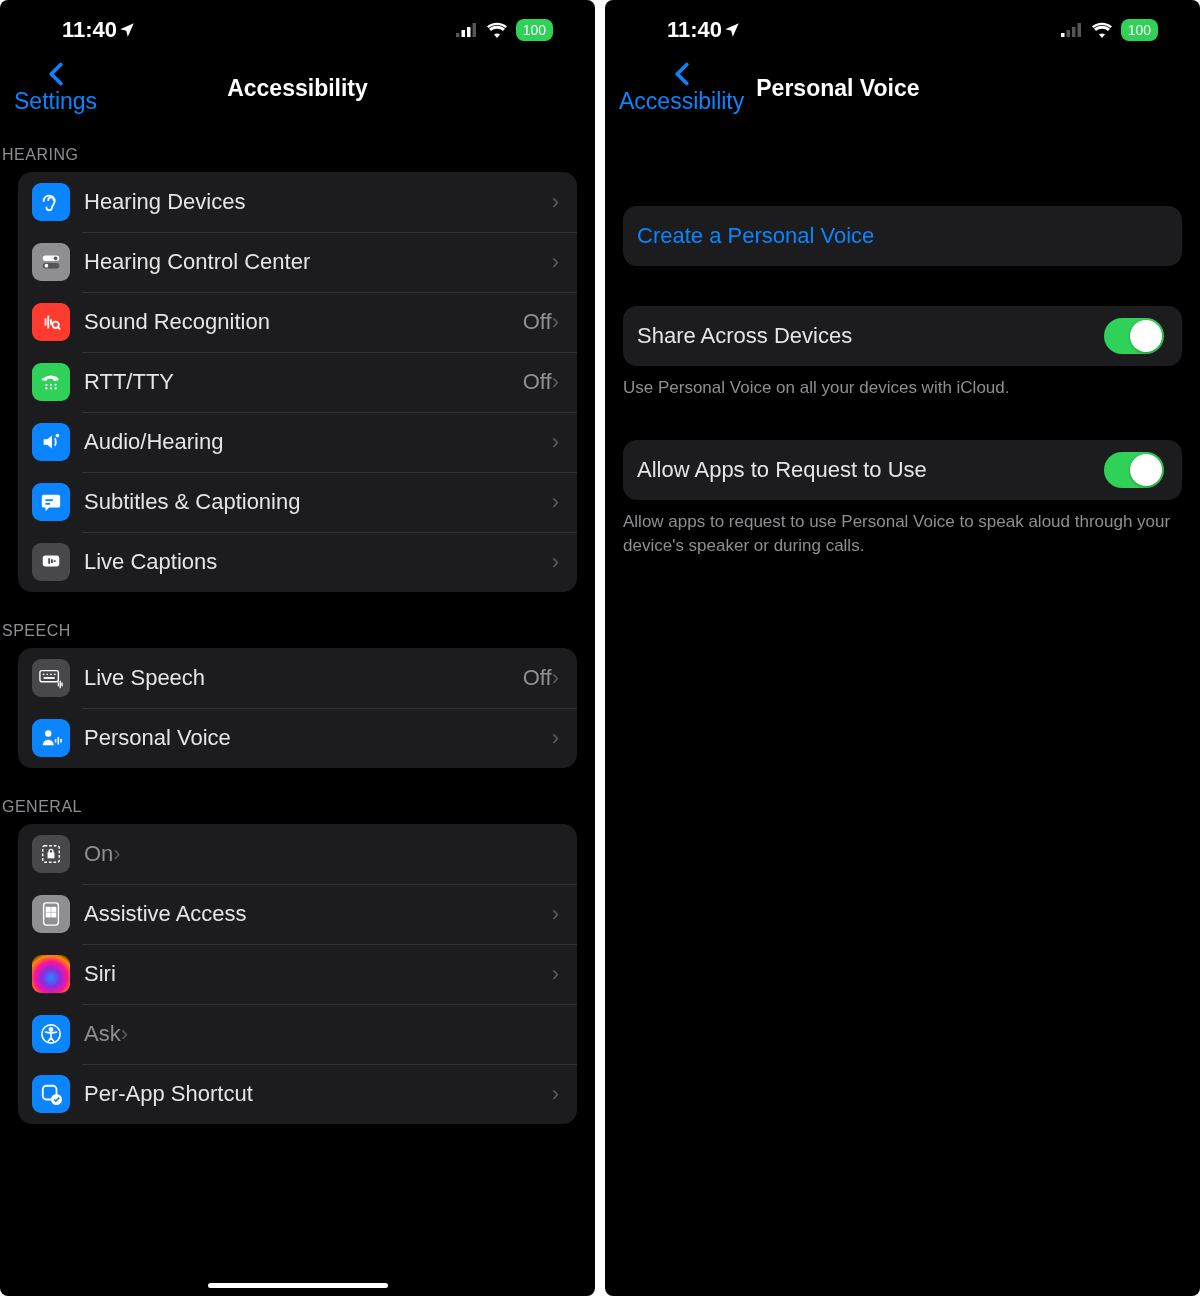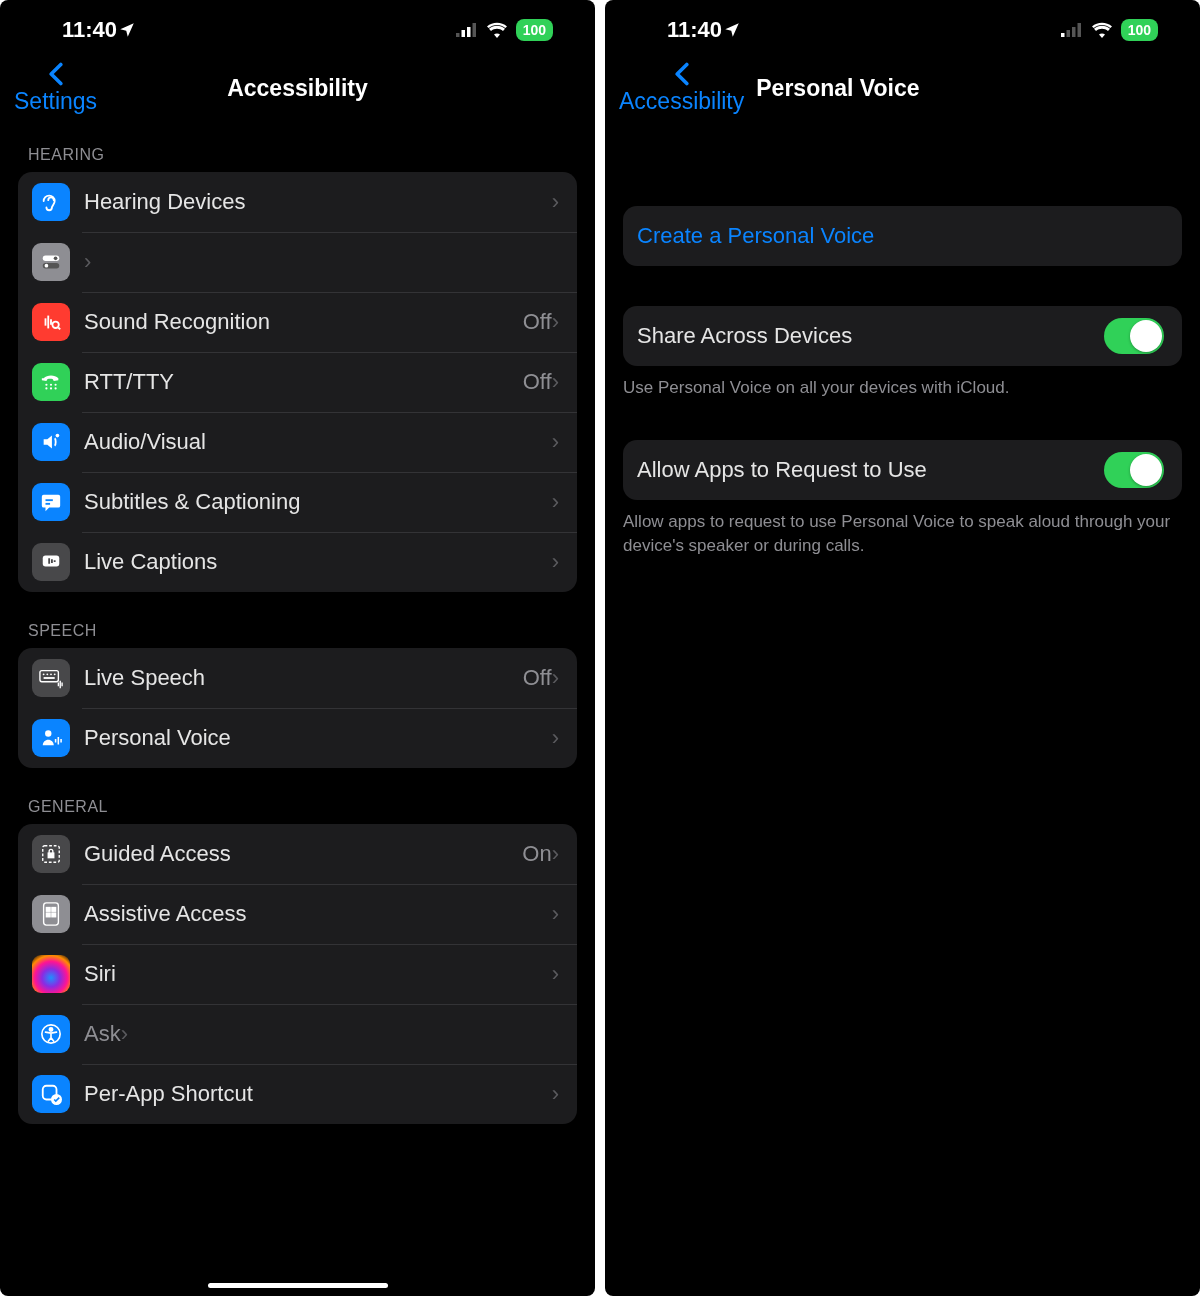--- a/index.html
+++ b/index.html
@@ -28,21 +28,21 @@
     padding: 0 42px 0 62px;
     font-size: 22px;
     font-weight: 600;
   }
   .status-left { display: flex; align-items: center; gap: 1px; }
   .status-right { display: flex; align-items: center; gap: 8px; }
   .battery-pill {
     background: #30d158;
     color: #fff;
     font-size: 14px;
-    font-weight: 700;
+    font-weight: 400;
     padding: 3px 7px;
     border-radius: 8px;
   }
   .nav-bar {
     height: 56px;
     display: flex;
     align-items: center;
     padding: 0 14px;
     position: relative;
   }
@@ -67,21 +67,21 @@
     margin-left: 12px;
   }
   .content {
     padding: 0 18px;
   }
   .section-header {
     color: #8e8e93;
     font-size: 16px;
     text-transform: uppercase;
     letter-spacing: 0.5px;
-    padding: 30px 18px 8px 28px;
+    padding: 30px 18px 8px 2px;
   }
   .group {
     background: #1c1c1e;
     border-radius: 14px;
     overflow: hidden;
   }
   .row {
     display: flex;
     align-items: center;
     min-height: 60px;
@@ -227,20 +227,21 @@
     </div>
     <div class="row">
       <div class="row-icon bg-gray">
         <svg width="22" height="22" viewBox="0 0 24 24" fill="#fff">
               <rect x="3" y="5" width="18" height="6" rx="3"></rect>
               <rect x="3" y="13" width="18" height="6" rx="3" fill="#555"></rect>
               <circle cx="17" cy="8" r="2" fill="#555"></circle>
               <circle cx="7" cy="16" r="2" fill="#fff"></circle>
             </svg>
       </div>
+      <div class="row-label">Hearing Control Center</div>
       <span class="chevron">›</span>
     </div>
     <div class="row">
       <div class="row-icon bg-red">
         <svg width="22" height="22" viewBox="0 0 24 24" fill="none" stroke="#fff" stroke-width="2">
               <line x1="3" y1="12" x2="3" y2="12"></line>
               <line x1="6" y1="8" x2="6" y2="16"></line>
               <line x1="9" y1="5" x2="9" y2="19"></line>
               <line x1="12" y1="9" x2="12" y2="15"></line>
               <circle cx="17" cy="15" r="3.5"></circle>
@@ -268,21 +269,21 @@
       <span class="chevron">›</span>
     </div>
     <div class="row">
       <div class="row-icon bg-blue">
         <svg width="22" height="22" viewBox="0 0 24 24" fill="#fff">
               <path d="M4 9v6h4l5 4V5L8 9H4z"></path>
               <path d="M16 8c1.5 1 1.5 7 0 8" fill="none" stroke="#fff" stroke-width="2"></path>
               <circle cx="19" cy="5" r="2"></circle>
             </svg>
       </div>
-      <div class="row-label">Audio/Visual</div>
+      <div class="row-label">Audio/Hearing</div>
       <span class="chevron">›</span>
     </div>
     <div class="row">
       <div class="row-icon bg-blue">
         <svg width="22" height="22" viewBox="0 0 24 24" fill="#fff">
               <path d="M4 4h16a2 2 0 0 1 2 2v10a2 2 0 0 1-2 2H10l-4 4v-4H4a2 2 0 0 1-2-2V6a2 2 0 0 1 2-2z"></path>
               <rect x="6" y="9" width="8" height="2" fill="#0a84ff"></rect>
               <rect x="6" y="13" width="5" height="2" fill="#0a84ff"></rect>
             </svg>
       </div>
@@ -346,21 +347,20 @@
   <div class="content">
       <div class="group">
     <div class="row">
       <div class="row-icon bg-graydark">
         <svg width="22" height="22" viewBox="0 0 24 24" fill="none" stroke="#fff" stroke-width="1.5">
               <rect x="3" y="3" width="18" height="18" rx="2" stroke-dasharray="3 2"></rect>
               <rect x="9" y="11" width="6" height="5" fill="#fff"></rect>
               <path d="M10 11V9a2 2 0 0 1 4 0v2"></path>
             </svg>
       </div>
-      <div class="row-label">Guided Access</div>
       <div class="row-value">On</div>
       <span class="chevron">›</span>
     </div>
     <div class="row">
       <div class="row-icon bg-gray">
         <svg width="20" height="24" viewBox="0 0 20 26" fill="none" stroke="#fff" stroke-width="1.5">
               <rect x="2" y="1" width="16" height="24" rx="3"></rect>
               <rect x="5" y="6" width="4" height="4" fill="#fff"></rect>
               <rect x="11" y="6" width="4" height="4" fill="#fff"></rect>
               <rect x="5" y="12" width="4" height="4" fill="#fff"></rect>

